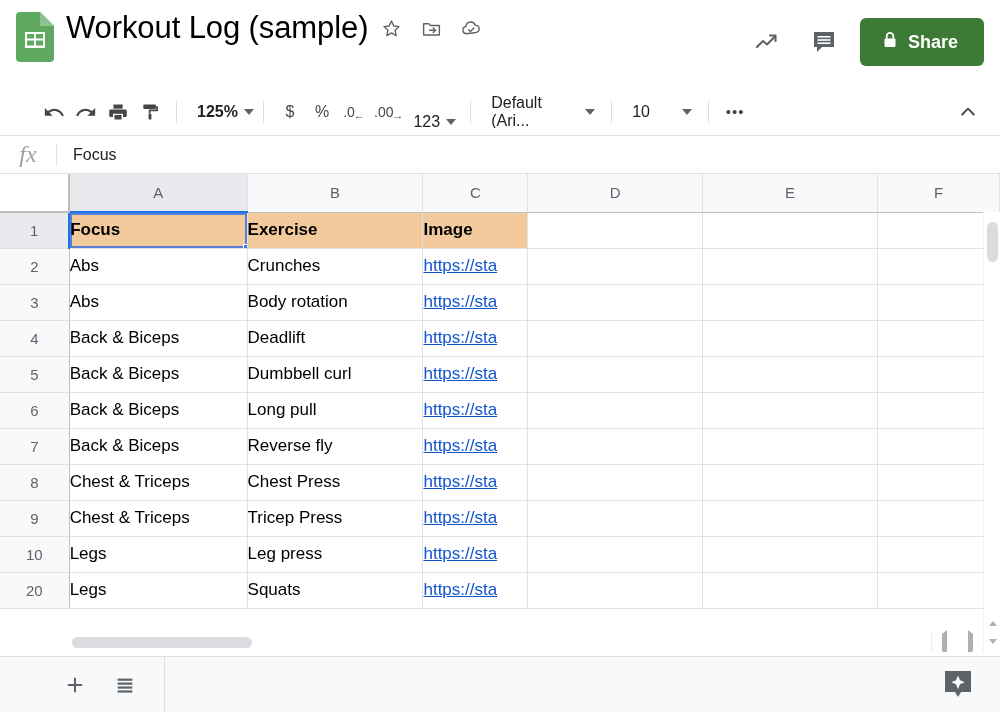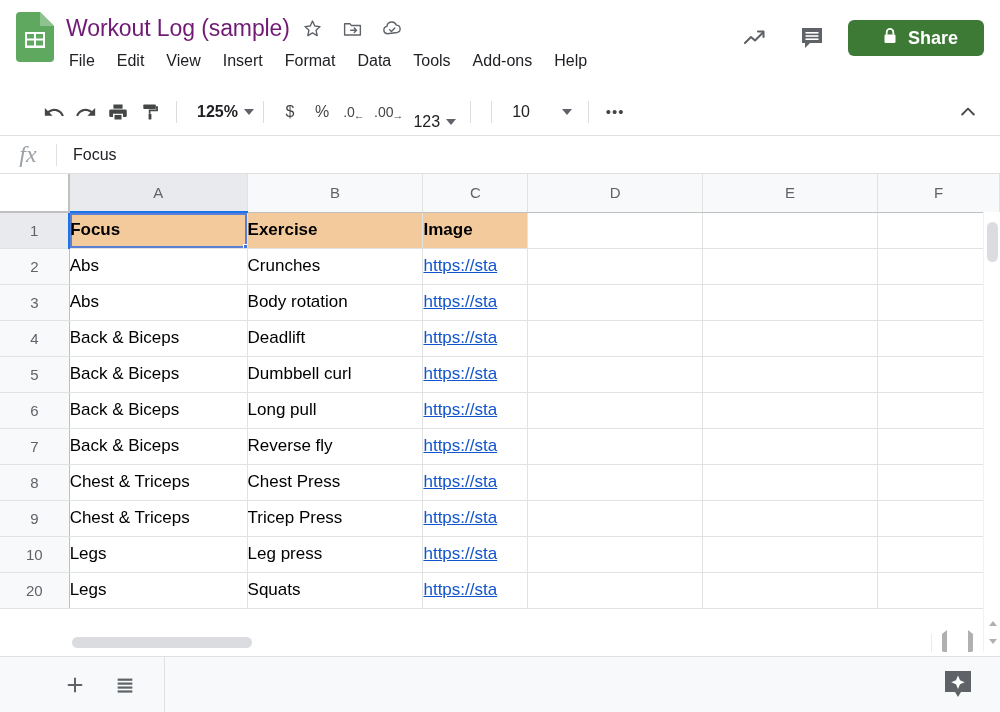--- a/index.html
+++ b/index.html
@@ -28,22 +28,22 @@
   }
   .app-logo svg { display: block; }
 
   .title-block { flex: 1 1 auto; min-width: 0; }
   .title-row {
     display: flex; align-items: center;
     height: 36px;
     gap: 0;
   }
   .doc-title {
-    font-size: 23px;
-    color: #701a75;
+    font-size: 31px;
+    color: #000000;
     letter-spacing: -0.1px;
     white-space: nowrap;
     line-height: 30px;
   }
   .title-icon {
     width: 34px; height: 30px;
     display: inline-flex; align-items: center; justify-content: center;
     color: #5f6368;
     margin-left: 6px;
     cursor: pointer;
@@ -72,27 +72,27 @@
     top: 18px;
   }
   .tb-icon-btn {
     width: 40px; height: 40px;
     display: flex; align-items: center; justify-content: center;
     color: #5f6368;
     border-radius: 50%;
     cursor: pointer;
   }
   .share-btn {
-    height: 36px;
+    height: 48px;
     background: #3c7a36;
     color: #ffffff;
     border-radius: 6px;
     display: flex; align-items: center;
     gap: 10px;
-    padding: 0 26px 0 34px;
+    padding: 0 26px 0 22px;
     font-size: 18px;
     font-weight: bold;
     cursor: pointer;
     border: none;
     font-family: "Liberation Sans", sans-serif;
   }
 
   
   .toolbar {
     height: 48px;
@@ -368,31 +368,20 @@
       </span>
 
       <span class="title-icon">
         <svg width="23" height="21" viewBox="0 0 26 24" fill="none" stroke="#5f6368" stroke-width="1.6">
           <path d="M7 18 a4.3 4.3 0 0 1 -.4 -8.5 a5.6 5.6 0 0 1 10.8 -1.3 a4.2 4.2 0 0 1 1 8.3 z" stroke-linejoin="round"></path>
           <path d="M9.8 13.3 l2 2 3.8 -3.9" stroke-linecap="round" stroke-linejoin="round"></path>
         </svg>
       </span>
     </div>
 
-    <div class="menu-row">
-      <span class="menu-item">File</span>
-      <span class="menu-item">Edit</span>
-      <span class="menu-item">View</span>
-      <span class="menu-item">Insert</span>
-      <span class="menu-item">Format</span>
-      <span class="menu-item">Data</span>
-      <span class="menu-item">Tools</span>
-      <span class="menu-item">Add-ons</span>
-      <span class="menu-item">Help</span>
-    </div>
   </div>
 
   <div class="topbar-right">
     <span class="tb-icon-btn">
       <svg width="28" height="22" viewBox="0 0 28 22" fill="none" stroke="#5f6368" stroke-width="2.1" stroke-linecap="round" stroke-linejoin="round">
         <path d="M3 16 l6 -6 4 3.5 8 -8"></path>
         <path d="M16 4.5 h5.5 v5.5"></path>
       </svg>
     </span>
     <span class="tb-icon-btn">
@@ -464,20 +453,24 @@
     <span>.00</span>
     <span style="font-size:11px;margin-left:-1px;margin-top:6px;">→</span>
   </div>
   <div class="tool-wide" style="padding:0 4px 0 6px;margin-top:21px;">
     <span>123</span>
     <span class="caret"></span>
   </div>
 
   <div class="tool-sep"></div>
 
+  <div class="tool-wide font-box">
+    <span>Default (Ari...</span>
+    <span class="caret"></span>
+  </div>
 
   <div class="tool-sep"></div>
 
   <div class="tool-wide fontsize-box">
     <span>10</span>
     <span class="caret"></span>
   </div>
 
   <div class="tool-sep"></div>
 

